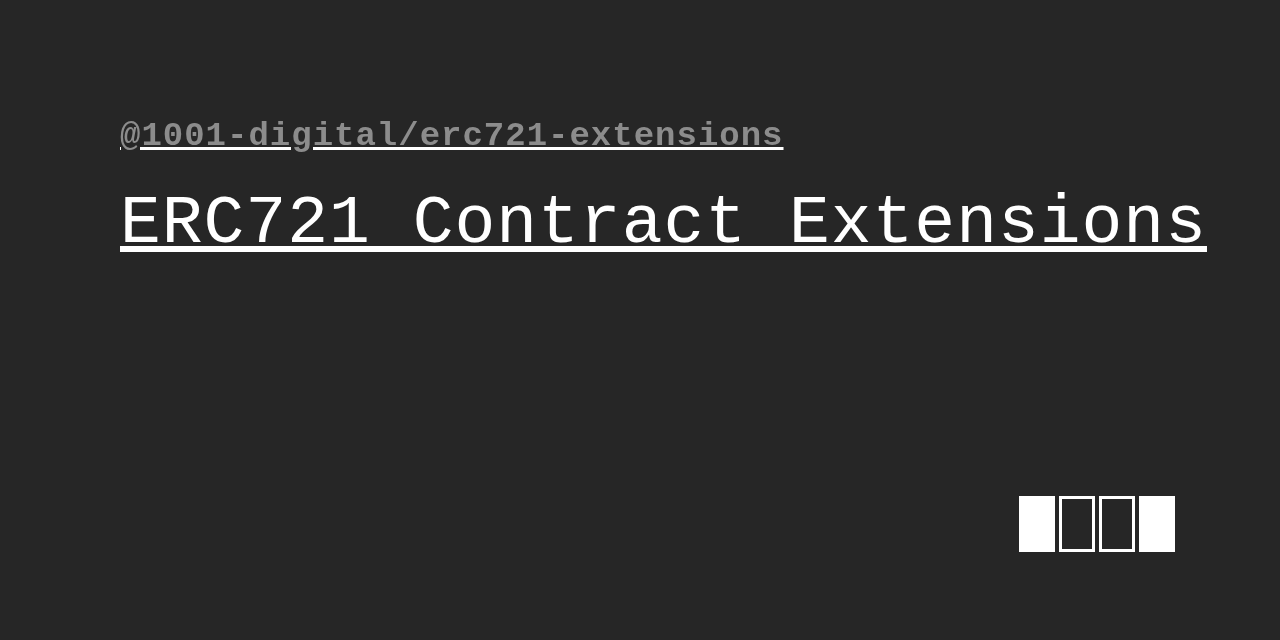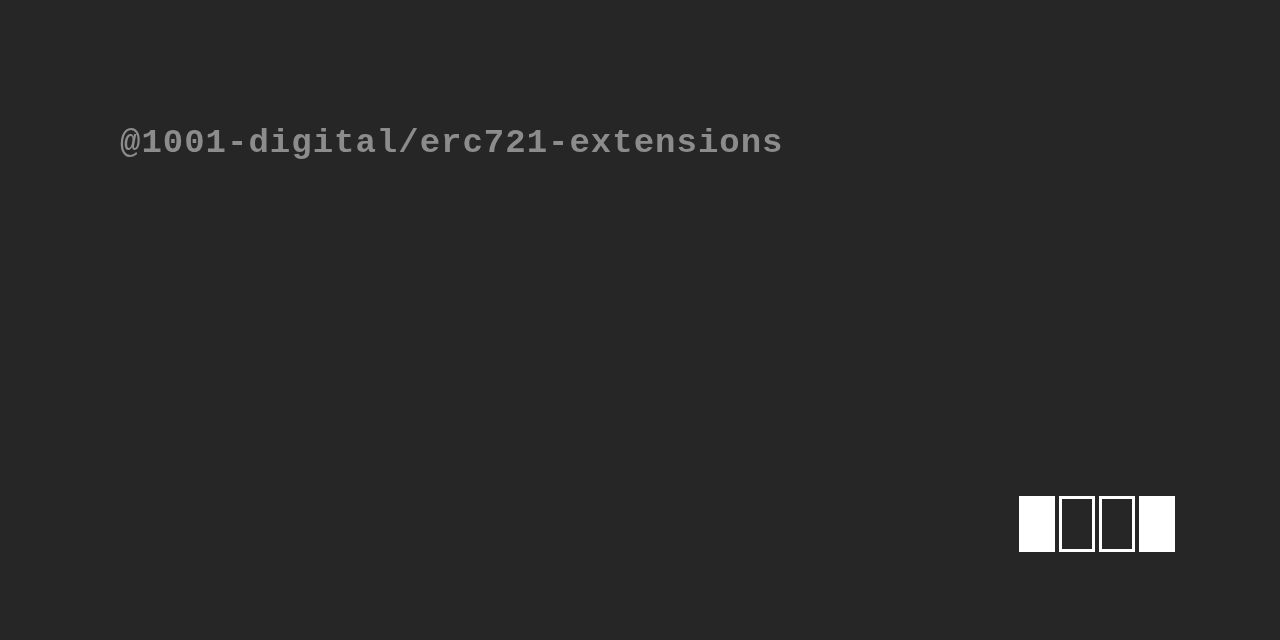--- a/index.html
+++ b/index.html
@@ -11,22 +11,23 @@
       width: 1280px;
       height: 640px;
       background-color: #262626;
       font-family: 'Courier New', Courier, monospace;
       color: #ffffff;
       position: relative;
       overflow: hidden;
     }
     .content {
       position: absolute;
-      top: 124px;
+      top: 117px;
       left: 120px;
+      text-decoration: underline;
     }
     .package-name {
       font-size: 34px;
       font-weight: bold;
       color: #8c8c8c;
       letter-spacing: 1px;
       margin-bottom: 30px;
     }
     .title {
       font-size: 68px;
@@ -52,20 +53,21 @@
     }
     .logo-bar.outlined {
       background-color: transparent;
     }
   </style>
 </head>
 <body>
 
 <div class="content">
   <div class="package-name">@1001-digital/erc721-extensions</div>
+  <div class="title">ERC721 Contract Extensions</div>
 </div>
 
 <div class="logo">
   <div class="logo-bar filled"></div>
   <div class="logo-bar outlined"></div>
   <div class="logo-bar outlined"></div>
   <div class="logo-bar filled"></div>
 </div>
 
 </body></html>

